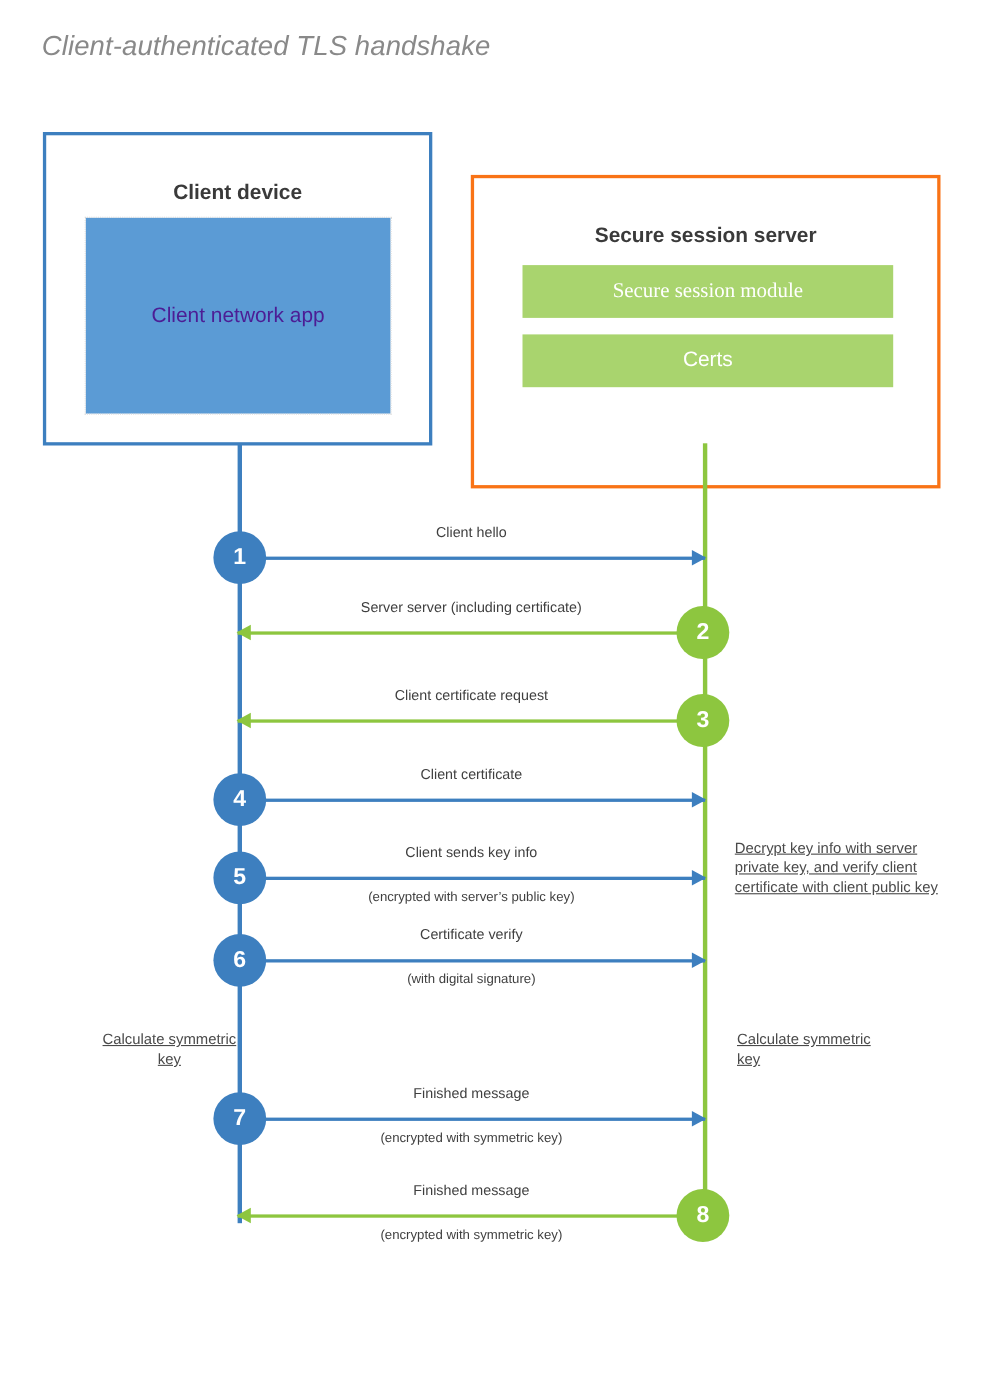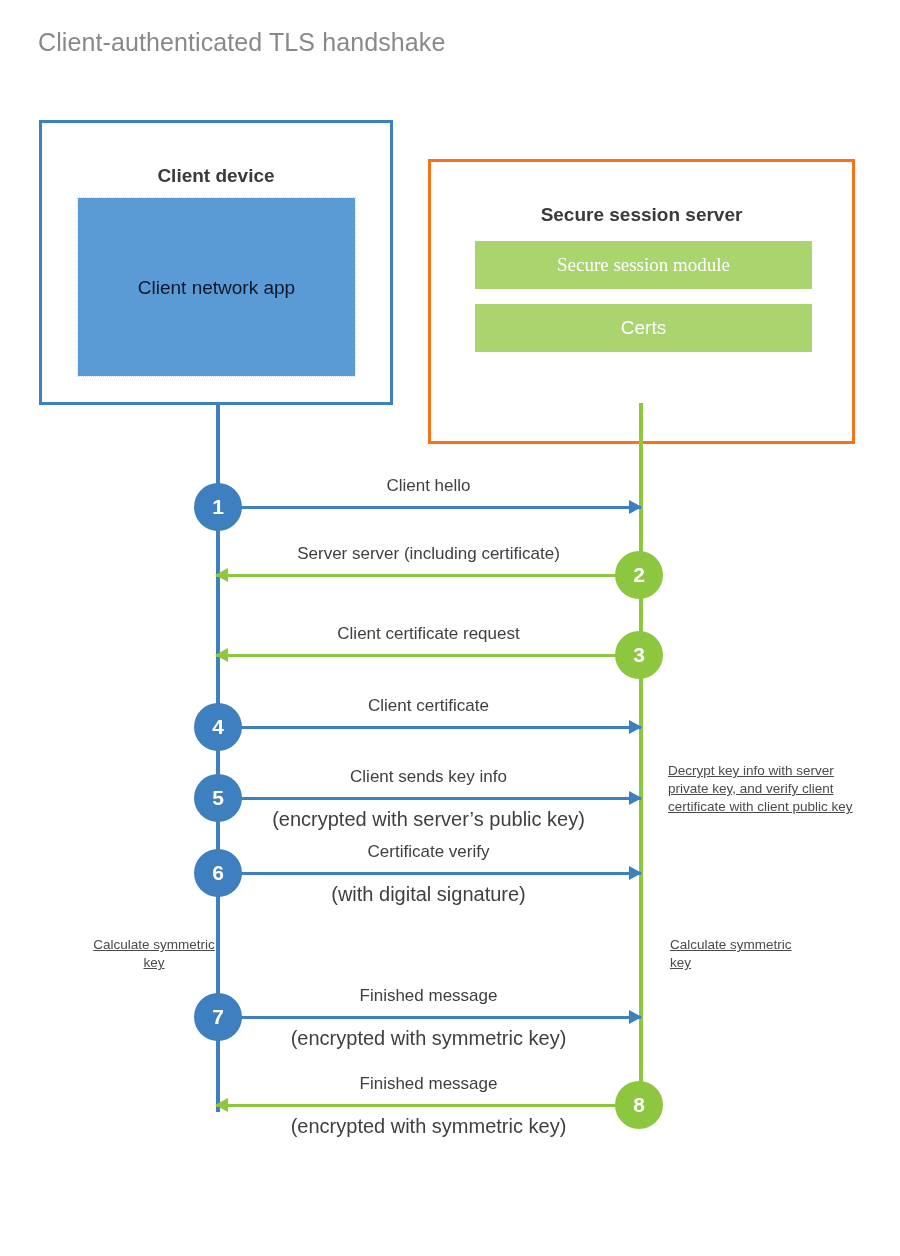--- a/index.html
+++ b/index.html
@@ -18,20 +18,21 @@
   
   #diagram-title {
     position: absolute;
     left: 38px;
     top: 28px;
     font-size: 25px;
     font-weight: 400;
     color: #898989;
     letter-spacing: 0.1px;
     white-space: nowrap;
+    font-style: italic;
   }
 
   
   .actor-box {
     position: absolute;
     background: #ffffff;
     box-sizing: border-box;
   }
   #client-device-box {
     left: 39px;
@@ -61,21 +62,21 @@
 
   
   #client-network-app {
     position: absolute;
     left: 36px;
     top: 75px;
     width: 277px;
     height: 178px;
     background: #5b9bd5;
     outline: 1px dotted #d9d9d9;
-    color: #0f172a;
+    color: #4c1d95;
     font-size: 19px;
     line-height: 27px;
     display: flex;
     align-items: center;
     justify-content: center;
     text-align: center;
     box-sizing: border-box;
   }
 
   
@@ -146,32 +147,32 @@
   .msg-head.left {
     left: -1px;
     border-right: 13px solid #8dc63f;
   }
 
   .msg-label {
     position: absolute;
     left: 0;
     width: 100%;
     text-align: center;
-    font-size: 17px;
+    font-size: 13px;
     color: #3f3f3f;
     white-space: nowrap;
   }
   .msg-label.above { top: -31px; }
   .msg-sublabel {
     position: absolute;
     left: 0;
     width: 100%;
     top: 10px;
     text-align: center;
-    font-size: 20px;
+    font-size: 12px;
     color: #3f3f3f;
     white-space: nowrap;
   }
 
   
   .step-badge {
     position: absolute;
     width: 48px;
     height: 48px;
     border-radius: 50%;

